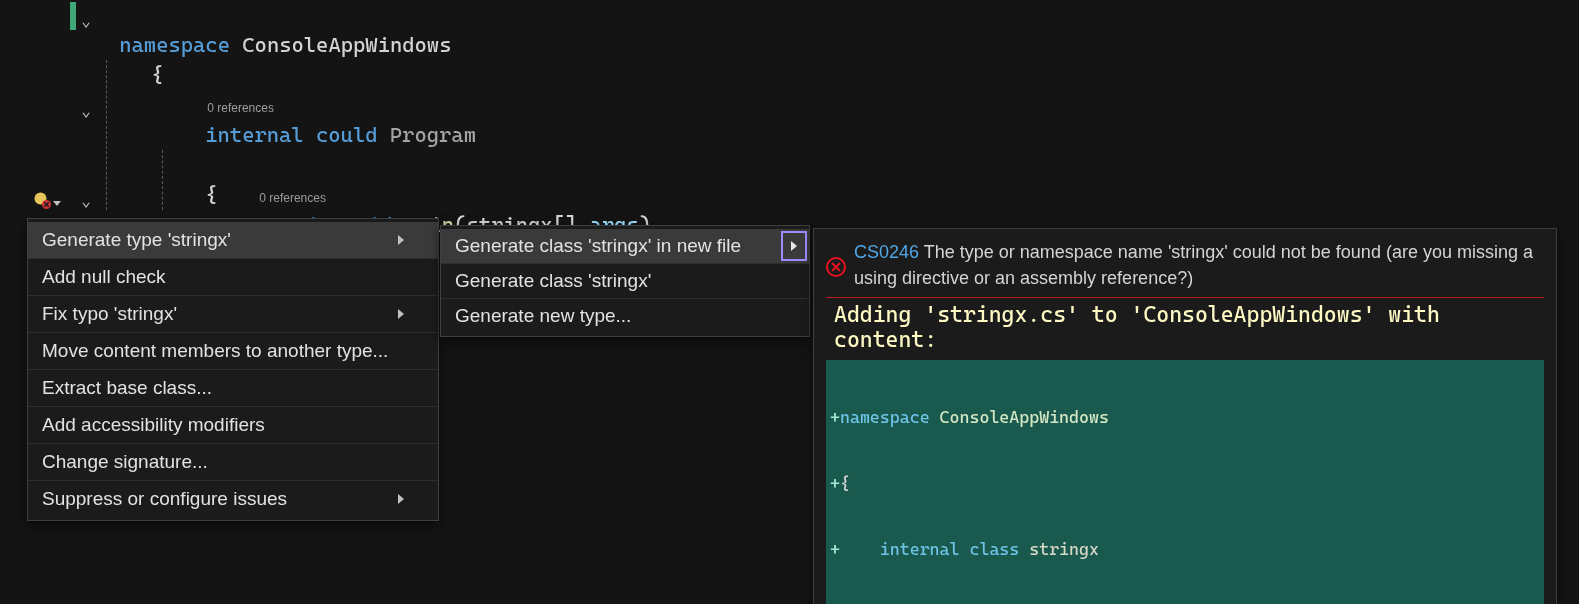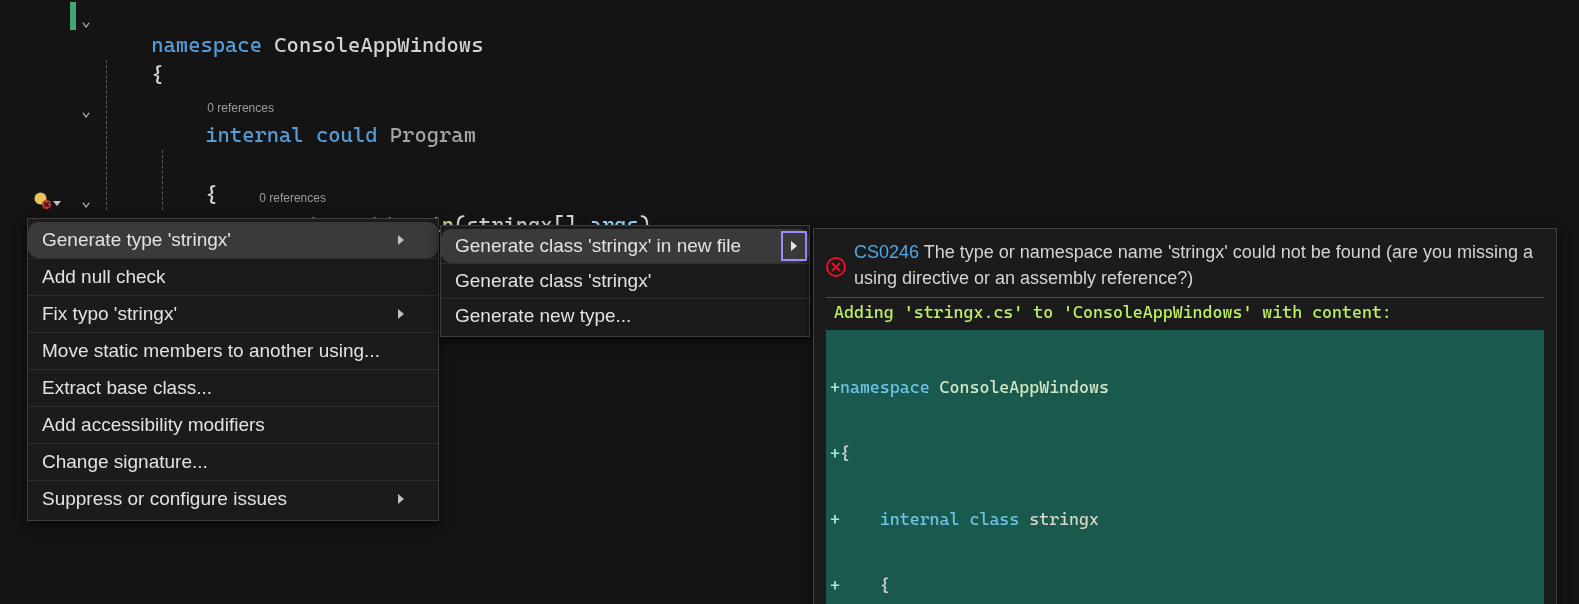--- a/index.html
+++ b/index.html
@@ -75,21 +75,21 @@
     padding: 3px 0;
   }
   .menu .item {
     padding: 7px 34px 7px 14px;
     display: flex;
     justify-content: space-between;
     align-items: center;
     white-space: nowrap;
   }
   .menu .item + .item { border-top: 1px solid #2d2d2d; }
-  .menu .item.hover { background: #3a3a3a; border-radius: 10px; }
+  .menu .item.hover { background: #3a3a3a; }
   .menu-tri {
     width: 0; height: 0;
     border-top: 5px solid transparent;
     border-bottom: 5px solid transparent;
     border-left: 6px solid #c1c1c1;
     margin-left: 20px;
   }
   .menu2 .item { border-top: none; padding: 6px 14px; }
   .sel-box {
     position: absolute;
@@ -128,38 +128,38 @@
   .preview .err-msg { color: #d4d4d4; flex: 1; }
   .preview .diff {
     background: #1a5a4e;
     font-size: 17px;
     line-height: 22px;
     padding: 2px 4px;
     white-space: pre;
     margin-top: 4px;
   }
   .preview .diff-head {
-    font-size: 17px;
+    font-size: 22px;
     padding: 4px 8px;
-    color: #bef264;
+    color: #fef9c3;
   }
   .preview .plus { color: #3a3a3a; color: #9fe9d1; }
   .preview .pw-key { color: #6ec3e6; }
   .preview .pw-ns { color: #d4e7c4; }
   .preview .pw-cls { color: #d7d7c6; }
 </style>
 </head>
 <body>
 
 <div class="editor mono">
 
   <div class="gutter-change" style="top:2px;height:28px;left:0;"></div>
   <span class="chev" style="left:6px;top:6px;">⌄</span>
 
-  <div class="line" style="padding-left:32px;">
+  <div class="line" style="">
     <span class="kw-blue">namespace</span><span> </span><span class="ident">ConsoleAppWindows</span>
   </div>
   <div class="line" style="padding-left:32px;">
     <span>{</span>
     <span class="guide" style="left:36px;top:30px;height:150px;"></span>
   </div>
   <div class="line" style="padding-left:86px;">
     <span class="codelens">0 references</span>
   </div>
   <span class="chev" style="left:6px;top:96px;">⌄</span>
@@ -197,21 +197,21 @@
     <span class="menu-tri"></span>
   </div>
   <div class="item">
     <span>Add null check</span>
   </div>
   <div class="item">
     <span>Fix typo 'stringx'</span>
     <span class="menu-tri"></span>
   </div>
   <div class="item">
-    <span>Move static members to another using...</span>
+    <span>Move content members to another type...</span>
   </div>
   <div class="item">
     <span>Extract base class...</span>
   </div>
   <div class="item">
     <span>Add accessibility modifiers</span>
   </div>
   <div class="item">
     <span>Change signature...</span>
   </div>

